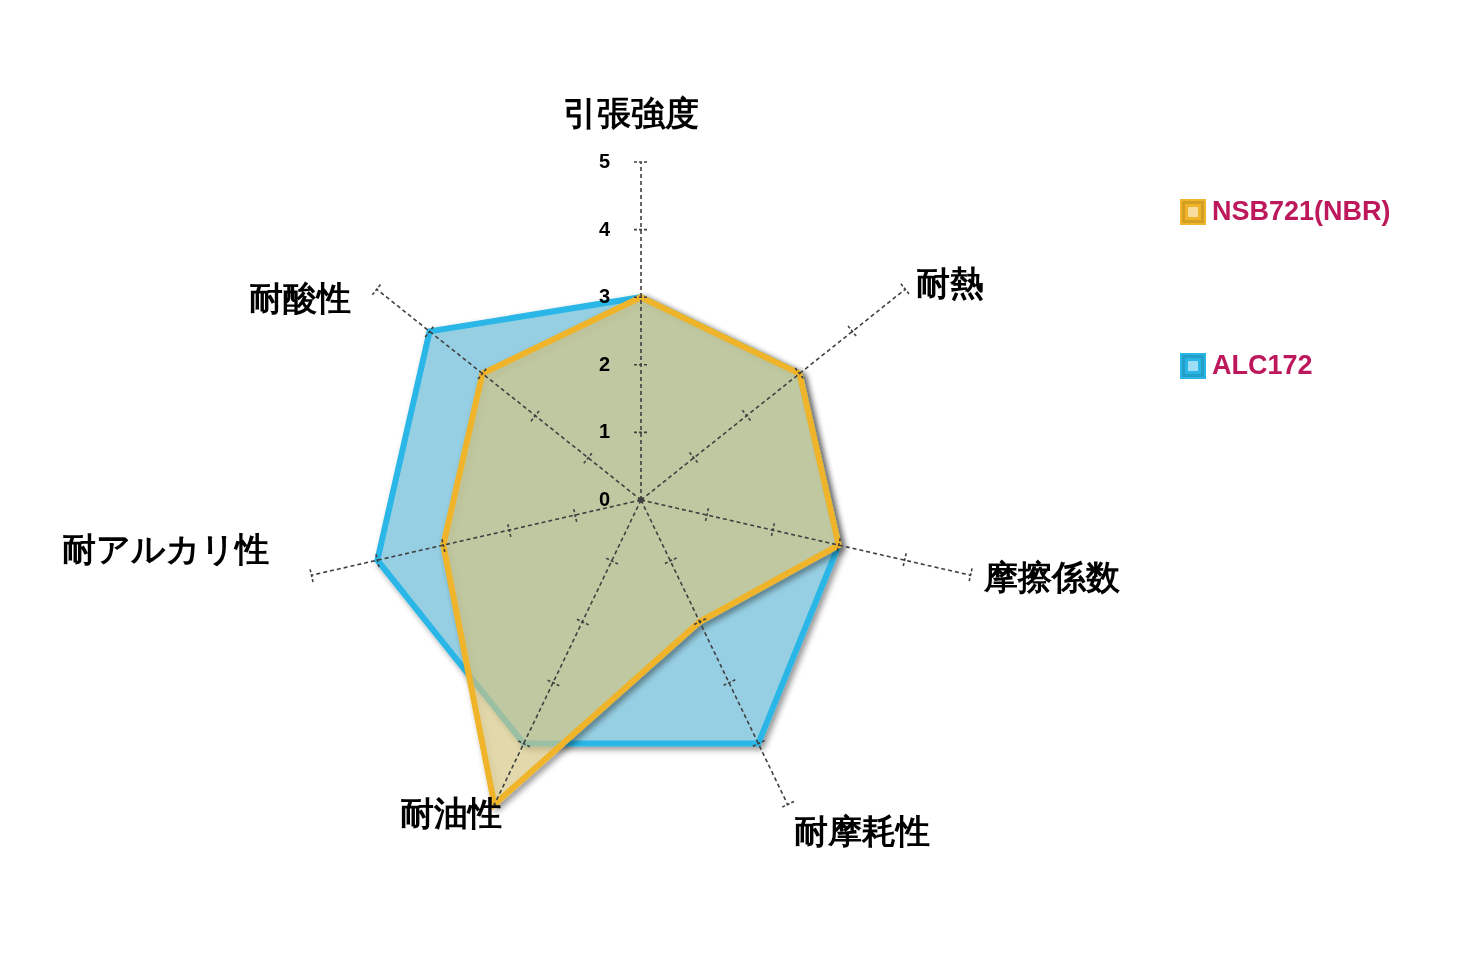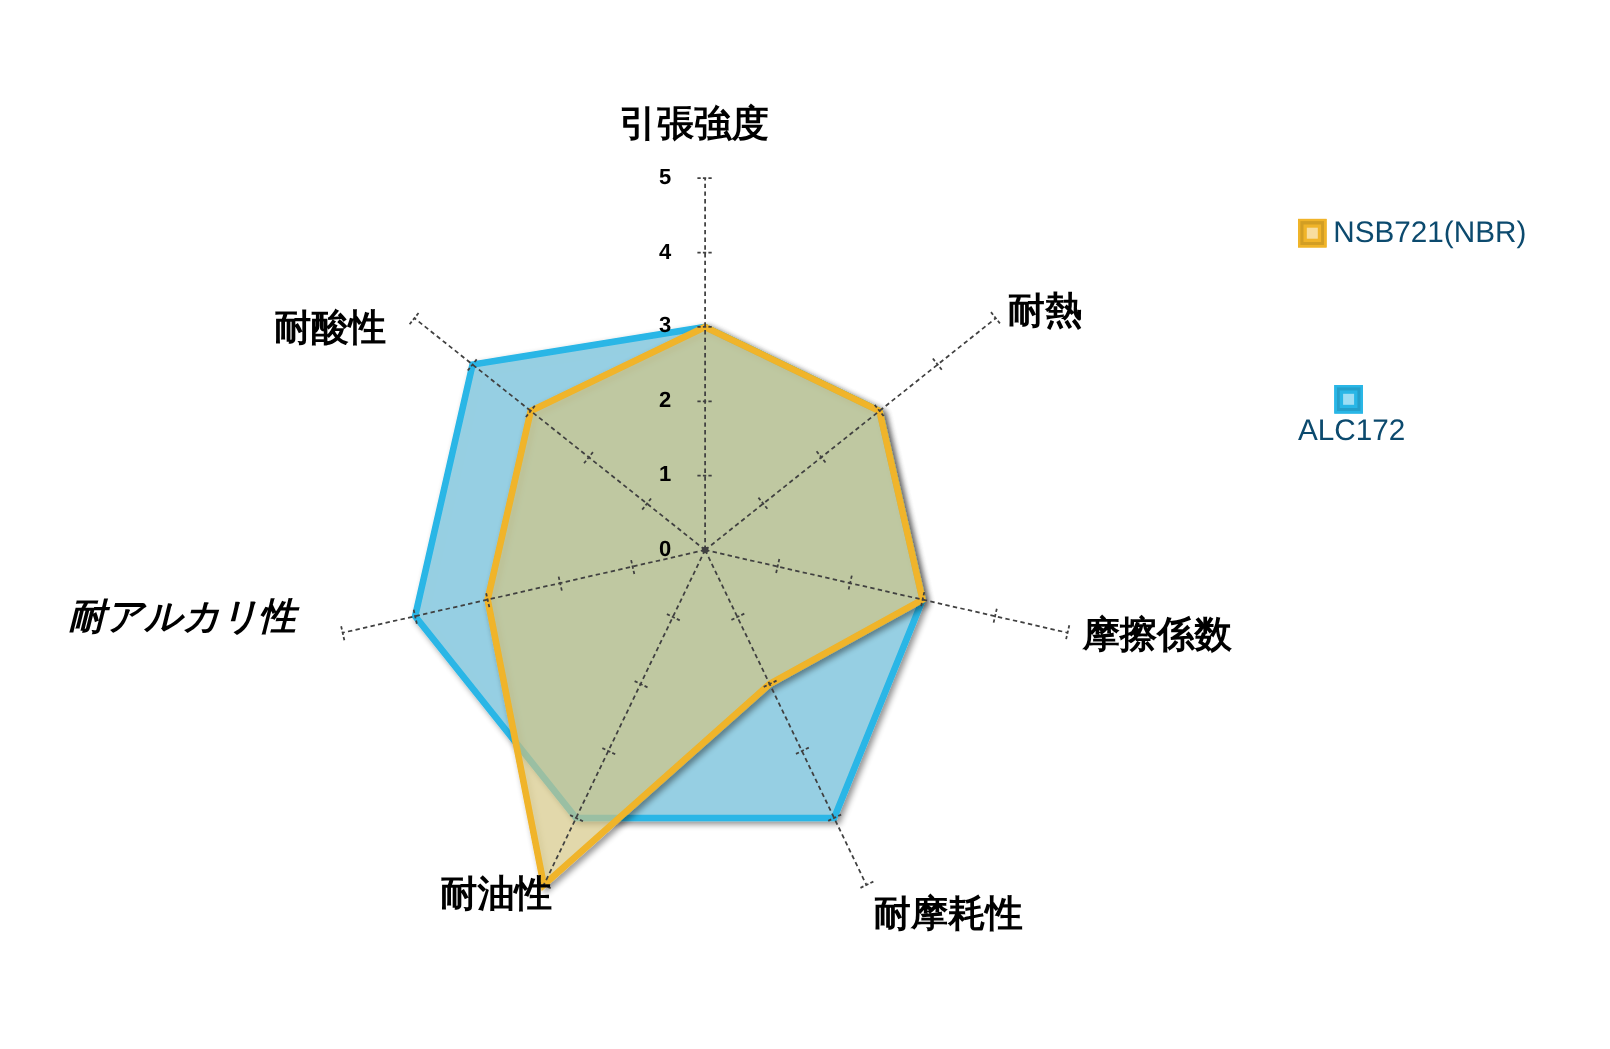--- a/index.html
+++ b/index.html
@@ -7,21 +7,21 @@
          font-family: "DejaVu Sans", "Liberation Sans", sans-serif; }
   #chart { position: absolute; left: 0; top: 0; width: 1464px; height: 954px; }
   .axis-label { position: absolute; font-weight: bold; font-size: 34px; color: #000;
                 white-space: nowrap; line-height: 1; }
   .tick-label { position: absolute; font-weight: bold; font-size: 20px; color: #000;
                 font-family: "Liberation Sans", sans-serif; line-height: 1; }
   .legend { position: absolute; left: 1180px; top: 196px; }
   .legend-item { position: absolute; left: 0; display: flex; align-items: center; white-space: nowrap; }
   .legend-swatch { width: 26px; height: 26px; box-sizing: border-box; margin-right: 6px; position: relative; }
   .legend-swatch::after { content: ""; position: absolute; left: 6px; top: 6px; right: 6px; bottom: 6px; background: rgba(255,255,255,0.55); }
-  .legend-text { font-weight: normal; font-size: 27px; color: #0c4a6e;
+  .legend-text { font-weight: bold; font-size: 27px; color: #be185d;
                  font-family: "Liberation Sans", sans-serif; }
 </style>
 </head>
 <body>
 
 <svg id="chart" xmlns="http://www.w3.org/2000/svg" width="1464" height="954" viewBox="0 0 1464 954">
   <defs>
     <filter id="shadow" x="-20%" y="-20%" width="140%" height="140%">
       <feGaussianBlur in="SourceAlpha" stdDeviation="3"></feGaussianBlur>
       <feOffset dx="3" dy="3" result="ob"></feOffset>
@@ -84,34 +84,34 @@
       <circle cx="641" cy="500" r="3" fill="#404040"></circle>
     </g>
 </svg>
 
 <div id="labels-layer">
     <div class="axis-label" style="left: 563px; top: 96px;">引張強度</div>
     <div class="axis-label" style="left: 916px; top: 266px; text-align: center;">耐熱</div>
     <div class="axis-label" style="left: 984px; top: 560px;">摩擦係数</div>
     <div class="axis-label" style="left: 794px; top: 796px; margin-top: 18px;">耐摩耗性</div>
     <div class="axis-label" style="left: 370px; top: 796px; margin-left: 30px;">耐油性</div>
-    <div class="axis-label" style="left: 62px; top: 544px; font-style: italic;">耐アルカリ性</div>
+    <div class="axis-label" style="left: 62px; top: 532px;">耐アルカリ性</div>
     <div class="axis-label" style="left: 249px; top: 281px;">耐酸性</div>
   </div>
 <div id="ticks-layer">
     <div class="tick-label" style="left: 599px; top: 489px;">0</div>
     <div class="tick-label" style="left: 599px; top: 421.4px;">1</div>
     <div class="tick-label" style="left: 599px; top: 353.8px;">2</div>
     <div class="tick-label" style="left: 599px; top: 286.2px;">3</div>
     <div class="tick-label" style="left: 599px; top: 218.6px;">4</div>
     <div class="tick-label" style="left: 599px; top: 151px;">5</div>
   </div>
 
 <div class="legend">
   <div class="legend-item" style="top:0px;">
     <div class="legend-swatch" id="sw0" style="background: rgb(240, 180, 41); border: 2px solid rgb(240, 180, 41); box-shadow: rgba(0, 0, 0, 0.12) 0px 0px 0px 3px inset;"></div>
     <span class="legend-text">NSB721(NBR)</span>
   </div>
-  <div class="legend-item" style="top:154px;flex-direction:column;">
+  <div class="legend-item" style="top:154px;">
     <div class="legend-swatch" id="sw1" style="background: rgb(41, 182, 230); border: 2px solid rgb(41, 182, 230); box-shadow: rgba(0, 0, 0, 0.12) 0px 0px 0px 3px inset;"></div>
     <span class="legend-text">ALC172</span>
   </div>
 </div>
 
 </body></html>

